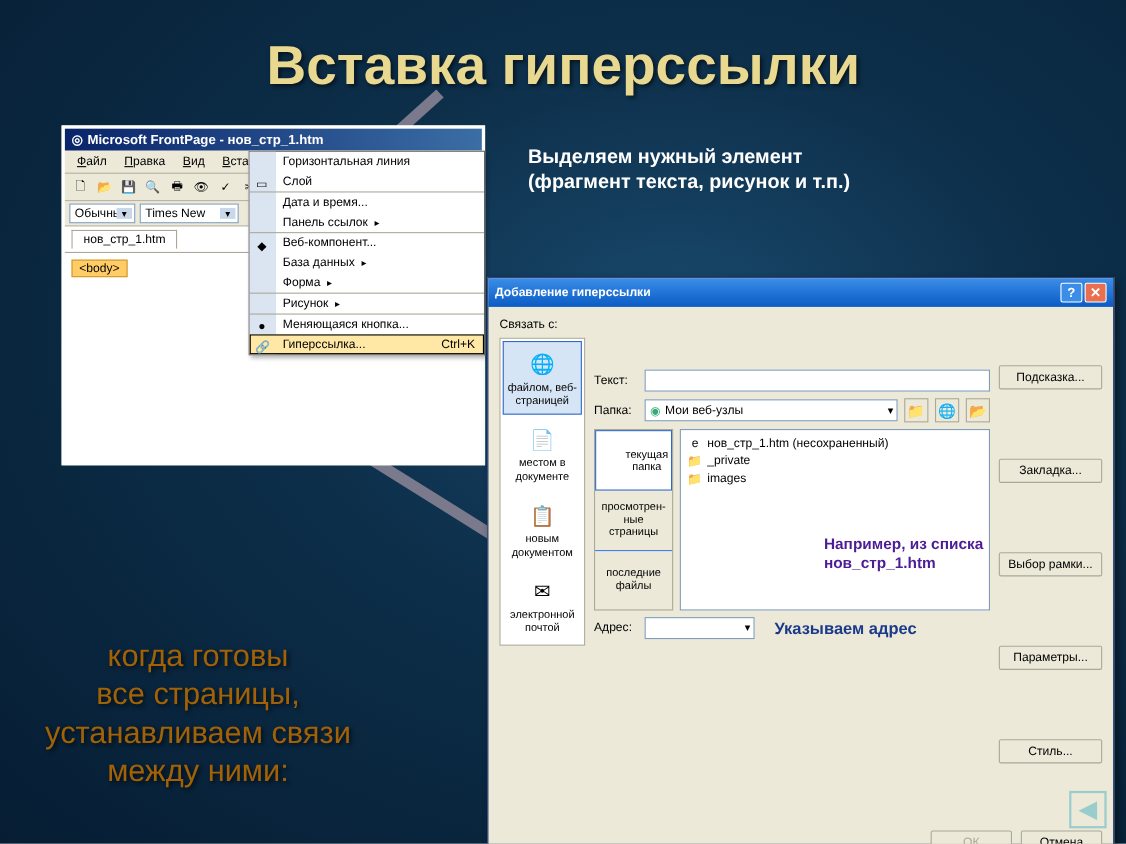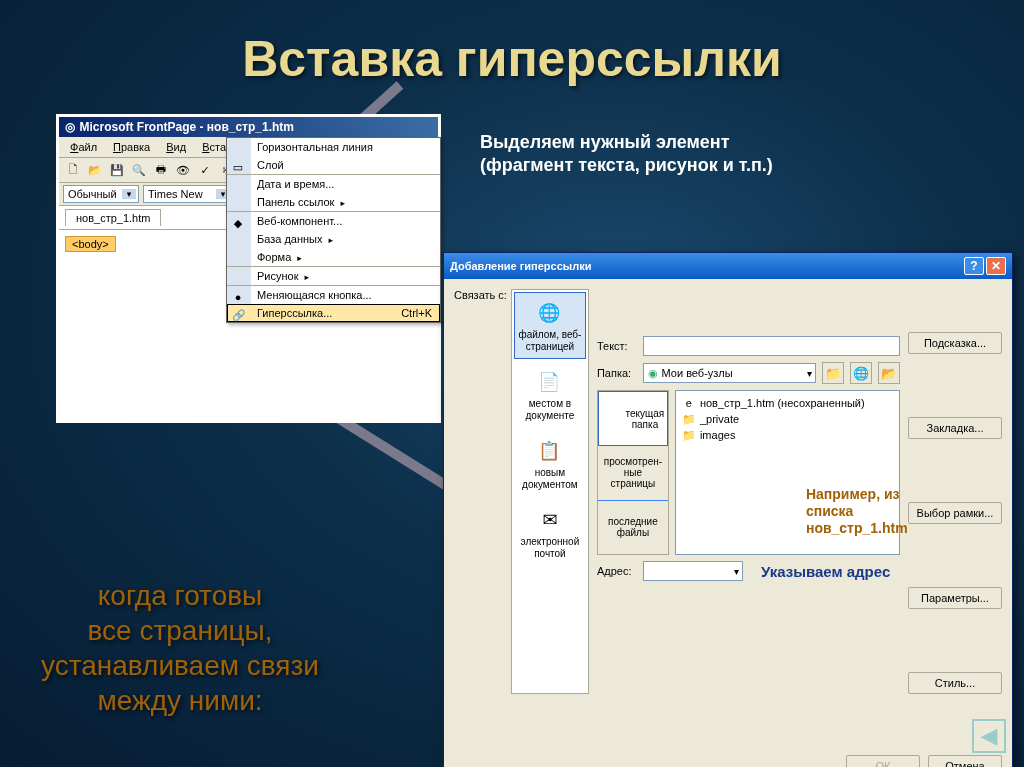--- a/index.html
+++ b/index.html
@@ -175,21 +175,21 @@
   .file-list {
     flex: 1; background: #fff; border: 1px solid #7f9db9;
     padding: 4px; position: relative;
   }
   .file-item {
     padding: 1px 2px; font-size: 11px; display: flex; align-items: center; gap: 4px;
   }
   .fi-icon { width: 14px; height: 14px; display: inline-flex; align-items: center; justify-content: center; font-size: 11px; }
   .callout-example {
     position: absolute; left: 130px; top: 95px;
-    color: #a16207; font-weight: bold; font-size: 14px;
+    color: #4c1d95; font-weight: bold; font-size: 14px;
     line-height: 1.2;
   }
   .address-row { display: flex; align-items: center; gap: 6px; }
   .callout-address {
     color: #1a3a8a; font-weight: bold; font-size: 15px;
     margin-left: 12px;
   }
   .dlg-right {
     width: 94px; display: flex; flex-direction: column; gap: 20px;
   }
@@ -260,21 +260,21 @@
     <span class="tbtn">🗋</span>
     <span class="tbtn">📂</span>
     <span class="tbtn">💾</span>
     <span class="tbtn">🔍</span>
     <span class="tbtn">🖶</span>
     <span class="tbtn">👁</span>
     <span class="tbtn">✓</span>
     <span class="tbtn">✂</span>
   </div>
   <div class="fp-toolbar2">
-    <span class="combo" style="width:76px">Обычный</span>
+    <span class="combo" style="width:60px">Обычный</span>
     <span class="combo" style="width:90px">Times New</span>
   </div>
   <div class="fp-tabs">
     <span class="fp-tab">нов_стр_1.htm</span>
   </div>
   <div class="fp-body">
     <span class="body-tag">&lt;body&gt;</span>
     
     <div class="dropdown-menu">
       <div class="menu-leftbar"></div>
@@ -321,21 +321,21 @@
 
 <div class="dlg">
   <div class="dlg-titlebar">
     <span>Добавление гиперссылки</span>
     <div class="dlg-close-group">
       <div class="dlg-btn-h">?</div>
       <div class="dlg-btn-x">✕</div>
     </div>
   </div>
   <div class="dlg-body">
-    <div style="display:flex;flex-direction:row;gap:4px;">
+    <div style="display:flex;flex-direction:column;gap:4px;">
       <div class="dlg-left-label">Связать с:</div>
       <div class="dlg-left" id="link-types">
           <div class="link-type sel"><div class="lt-icon">🌐</div>файлом, веб-страницей</div>
           <div class="link-type"><div class="lt-icon">📄</div>местом в документе</div>
           <div class="link-type"><div class="lt-icon">📋</div>новым документом</div>
           <div class="link-type"><div class="lt-icon">✉</div>электронной почтой</div>
         </div>
     </div>
     <div class="dlg-main">
       <div class="row">

